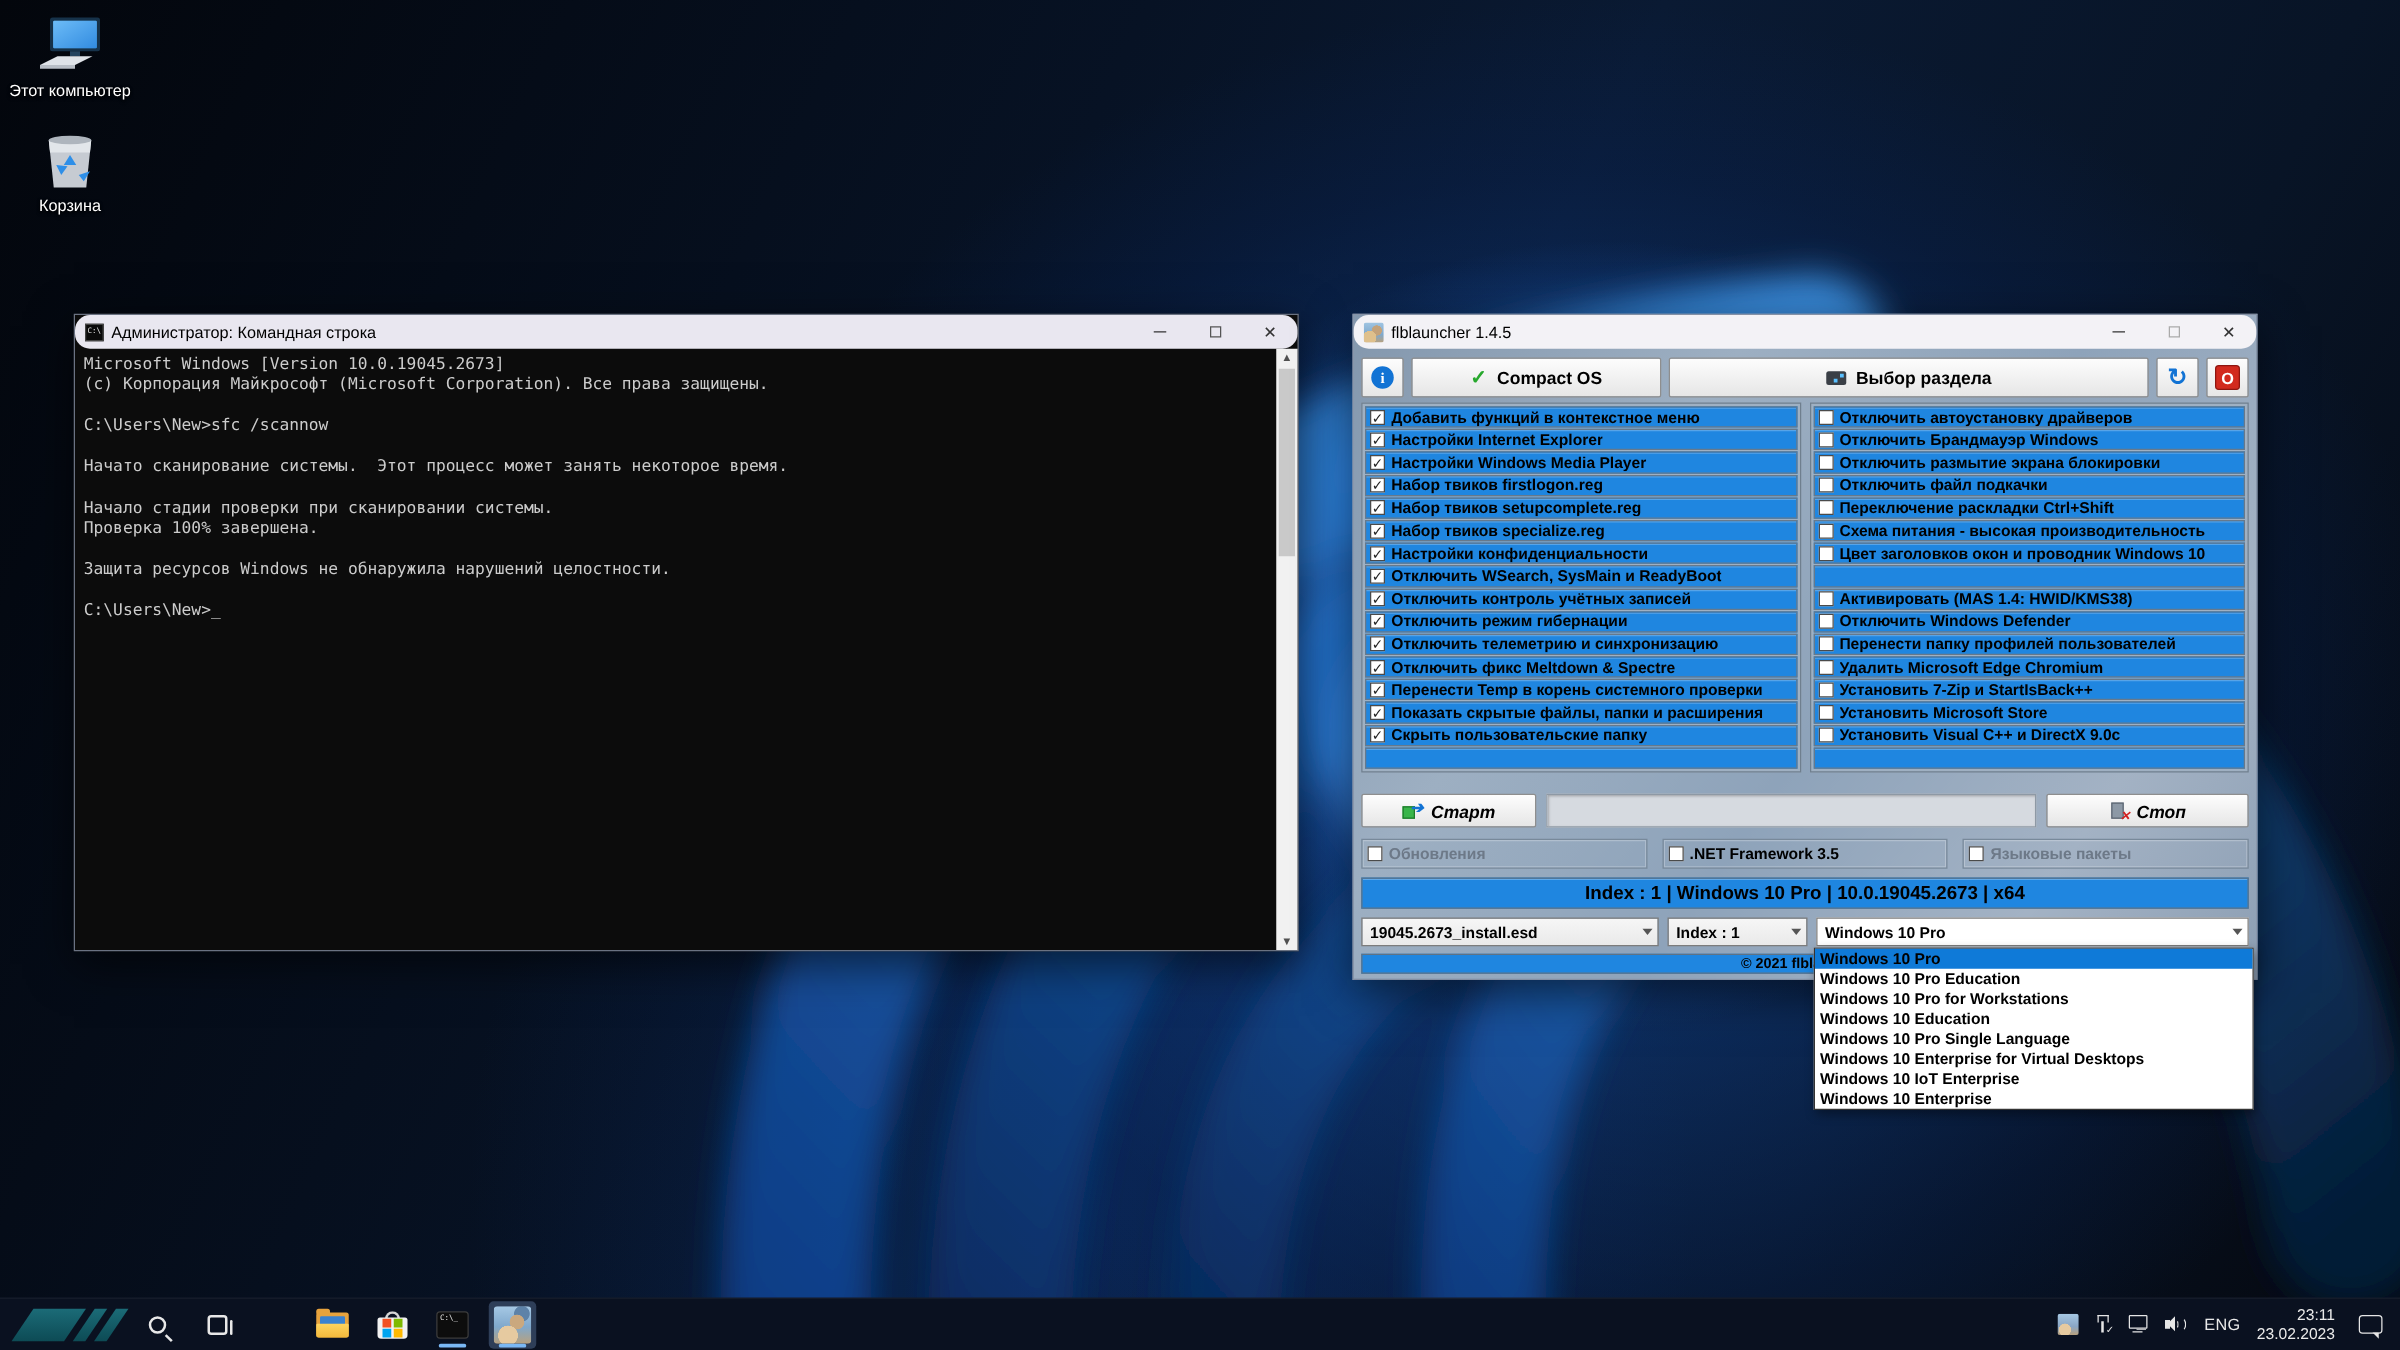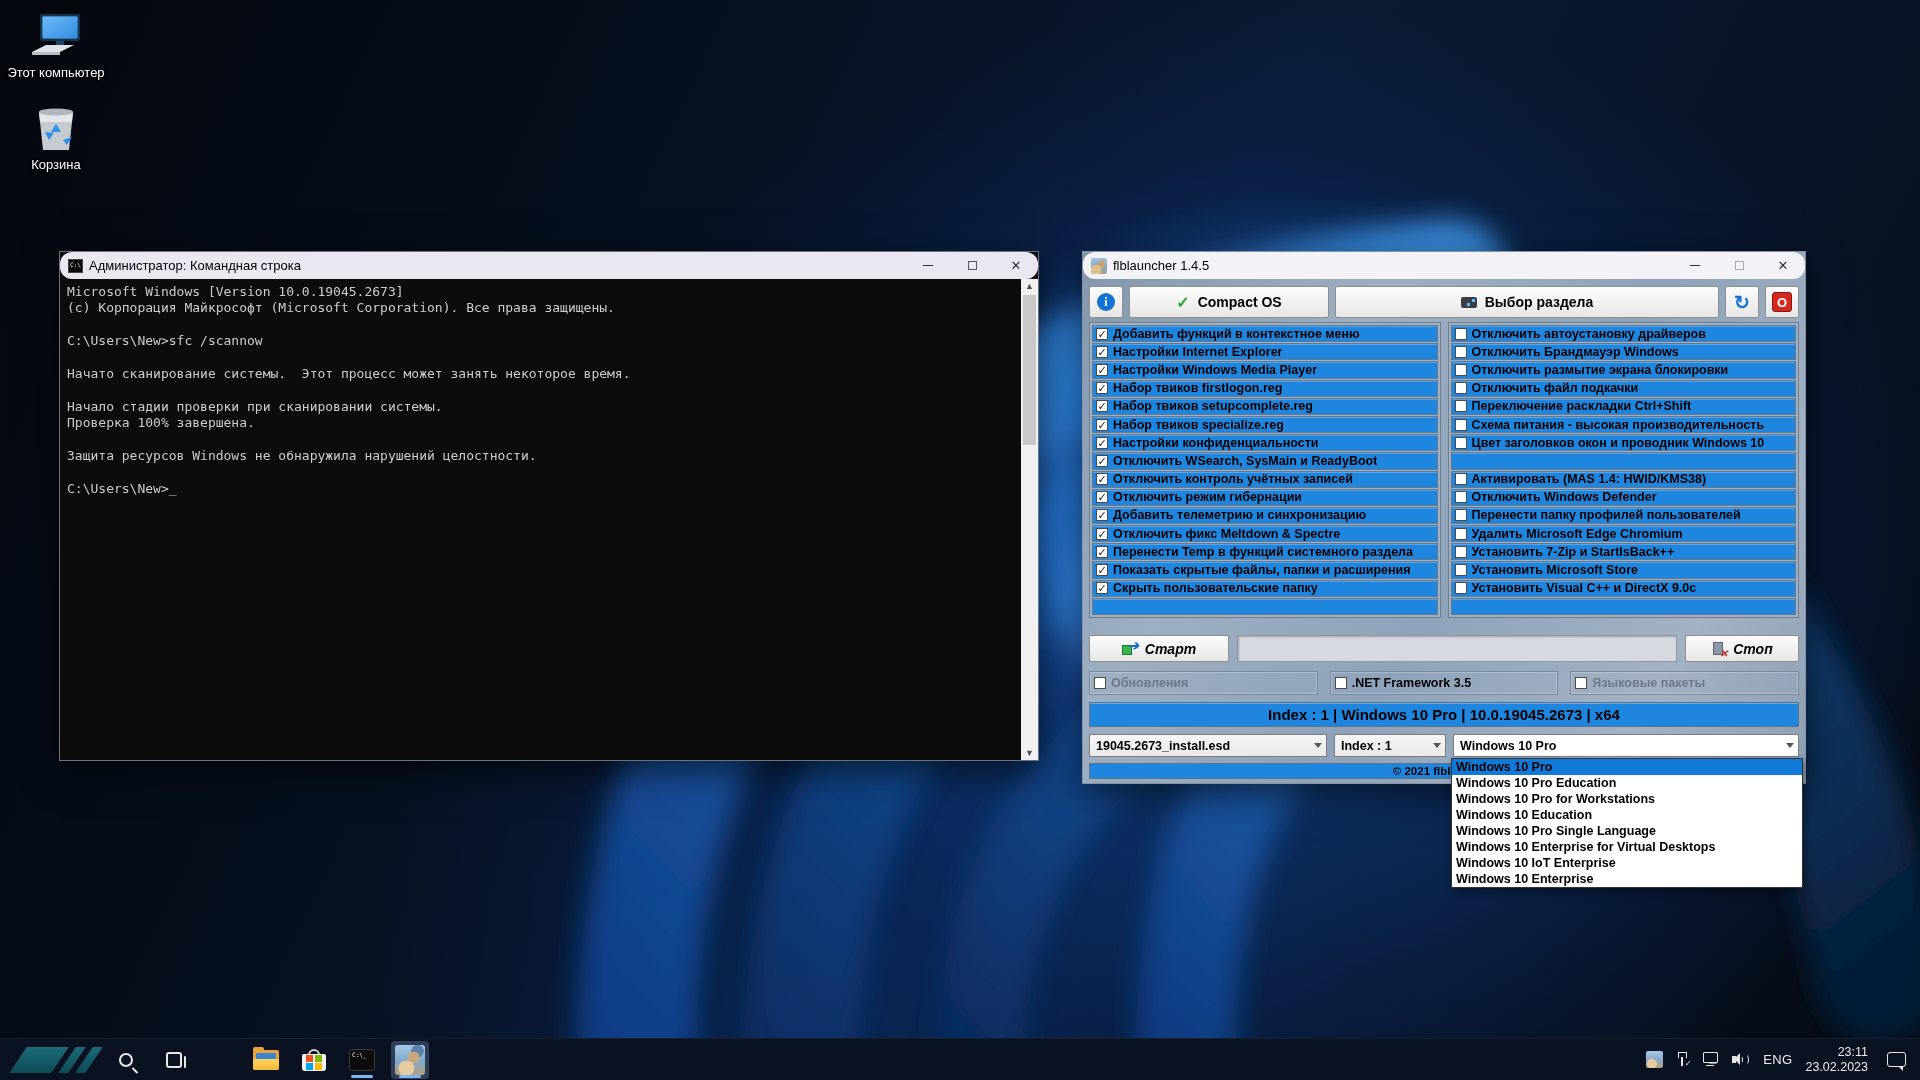--- a/index.html
+++ b/index.html
@@ -76,21 +76,21 @@
   .opt-list { flex:1; border:1px solid #6f7f8e; background:#9fb0c2; padding:2px; display:flex; flex-direction:column; }
   .opt-row { flex:1; margin-bottom:1px; background:var(--accent); border:1px solid var(--row-border);
     display:flex; align-items:center; box-shadow:inset 0 1px 0 rgba(255,255,255,.25); }
   .opt-row:last-child { margin-bottom:0; }
   .cb { width:12px; height:12px; background:#fff; border:1px solid #4a4a4a; margin:0 5px 0 3px;
     font:bold 11px/11px "DejaVu Sans", sans-serif; color:#222; text-align:center; flex:none; }
   .opt-label { font-size:12.5px; font-weight:bold; color:#000; white-space:nowrap; overflow:hidden; }
 
   .flb-action { position:absolute; top:383px; left:6px; right:6px; height:27px; display:flex; gap:8px;font-style:italic; }
   #btn-start { width:140px; flex:none; }
-  #btn-stop  { width:114px; flex:none; }
+  #btn-stop  { width:162px; flex:none; }
   .progress { flex:1; background:#d6dae0; border:1px solid #8e99a5; box-shadow:inset 1px 1px 2px rgba(0,0,0,.25); }
   .ico-start { width:15px; height:13px; position:relative; }
   .ico-start::before { content:""; position:absolute; left:0; bottom:0; width:8px; height:8px; background:#39b54a; border:1px solid #1d7a2a; }
   .ico-start::after { content:"➔"; position:absolute; right:-2px; top:-4px; color:#1273d4; font-size:13px; font-weight:bold; }
   .ico-stop { width:14px; height:14px; position:relative; }
   .ico-stop::before { content:""; position:absolute; left:2px; top:0; width:8px; height:11px; background:#8d99a6; border:1px solid #5c6672; }
   .ico-stop::after { content:"✕"; position:absolute; right:-3px; bottom:-3px; color:#d21f1f; font-size:10px; font-weight:bold; }
 
   .flb-extras { position:absolute; top:419px; left:6px; right:6px; height:24px; display:flex; gap:12px; }
   .extra { flex:1; border:1px solid #78899a; box-shadow:inset 0 0 0 1px rgba(255,255,255,.25); display:flex; align-items:center; padding-left:4px; }
@@ -361,29 +361,29 @@
         <div class="opt-row">
           <span class="cb">✓</span>
           <span class="opt-label">Отключить контроль учётных записей</span>
         </div>
         <div class="opt-row">
           <span class="cb">✓</span>
           <span class="opt-label">Отключить режим гибернации</span>
         </div>
         <div class="opt-row">
           <span class="cb">✓</span>
-          <span class="opt-label">Добавить телеметрию и синхронизацию</span>
+          <span class="opt-label">Отключить телеметрию и синхронизацию</span>
         </div>
         <div class="opt-row">
           <span class="cb">✓</span>
           <span class="opt-label">Отключить фикс Meltdown &amp; Spectre</span>
         </div>
         <div class="opt-row">
           <span class="cb">✓</span>
-          <span class="opt-label">Перенести Temp в функций системного раздела</span>
+          <span class="opt-label">Перенести Temp в корень системного проверки</span>
         </div>
         <div class="opt-row">
           <span class="cb">✓</span>
           <span class="opt-label">Показать скрытые файлы, папки и расширения</span>
         </div>
         <div class="opt-row">
           <span class="cb">✓</span>
           <span class="opt-label">Скрыть пользовательские папку</span>
         </div>
         <div class="opt-row"></div>

